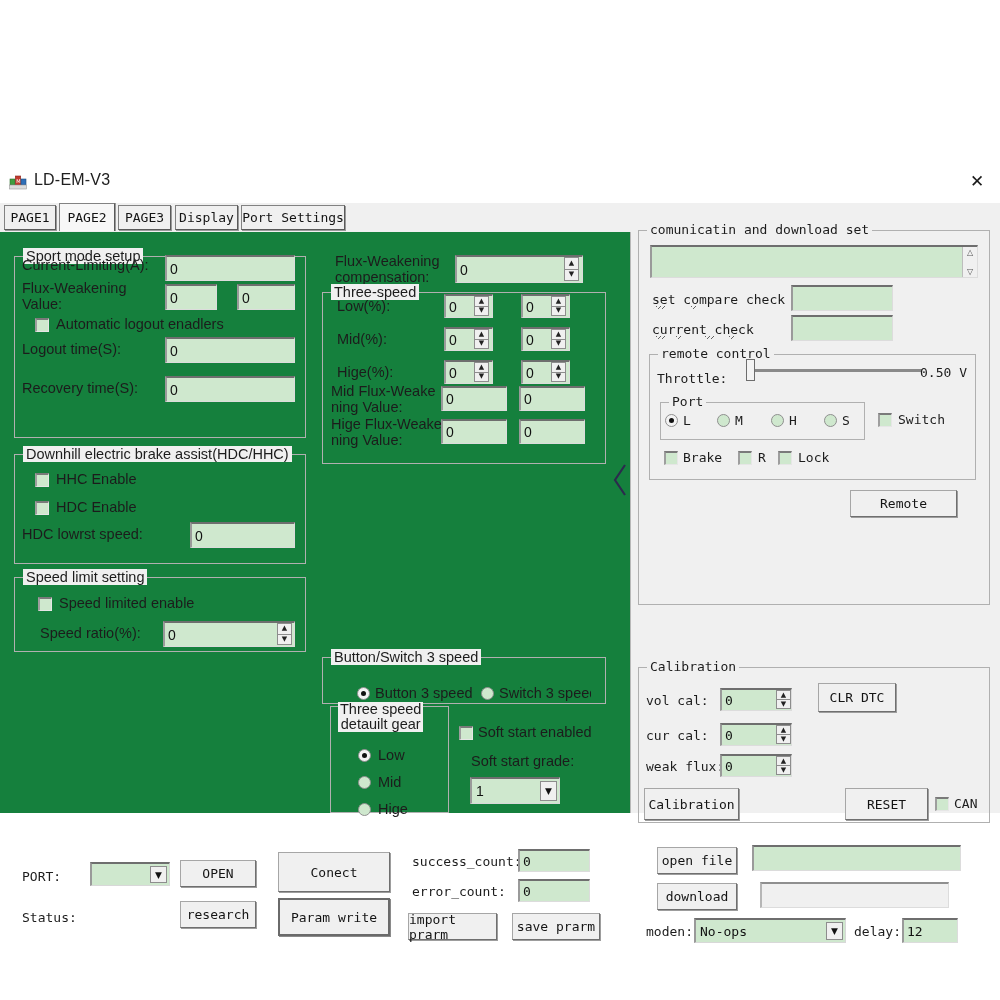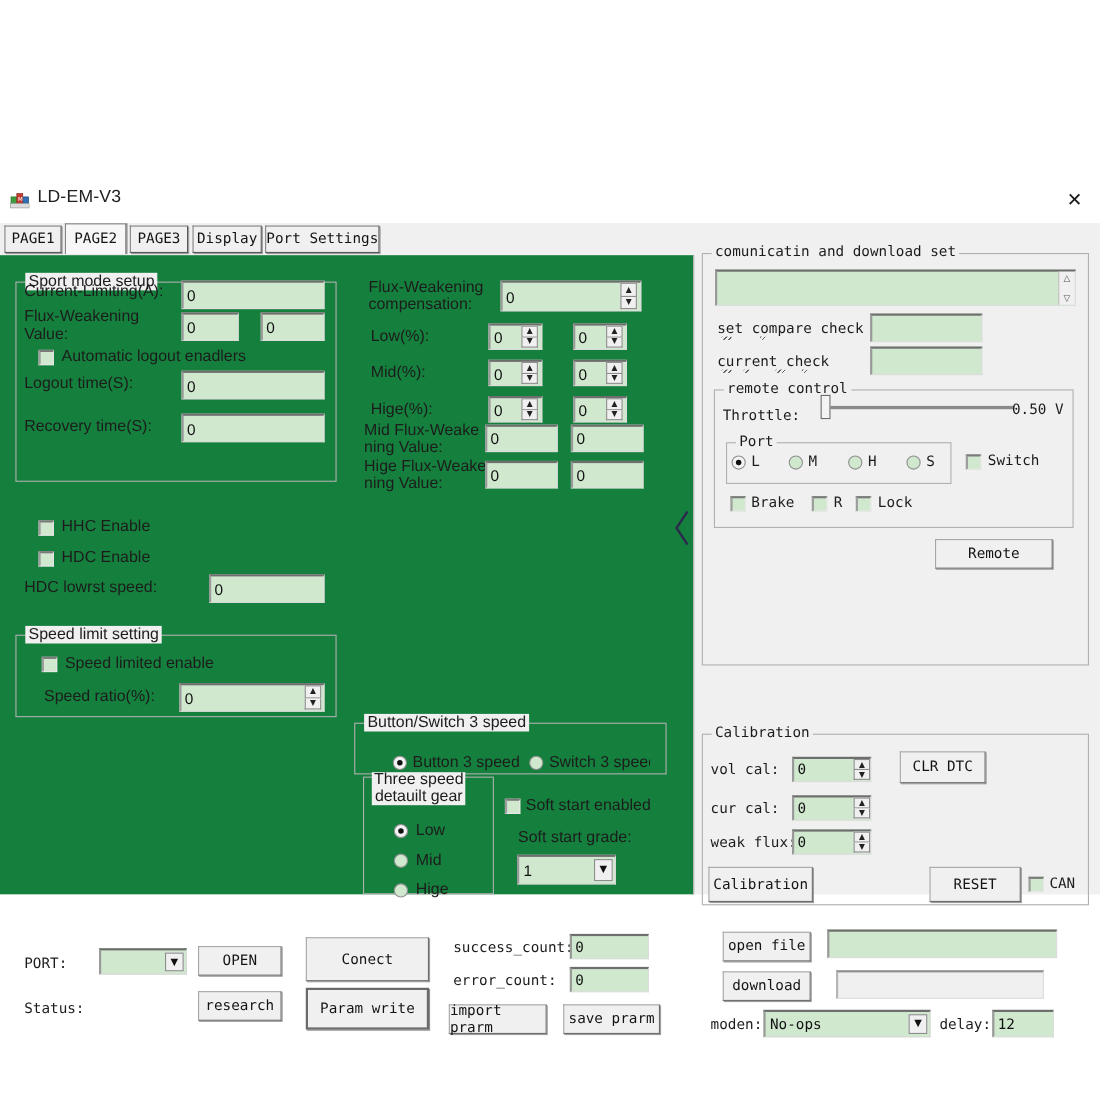--- a/index.html
+++ b/index.html
@@ -235,20 +235,23 @@
 
     <div class="cbx" style="left:35px; top:86px;"></div>
     <div class="lbl" style="left:56px; top:84px;">Automatic logout enadlers</div>
 
     <div class="lbl" style="left:22px; top:109px;">Logout time(S):</div>
     <div class="field" style="left:165px; top:105px; width:130px; height:26px;">0</div>
 
     <div class="lbl" style="left:22px; top:148px;">Recovery time(S):</div>
     <div class="field" style="left:165px; top:144px; width:130px; height:26px;">0</div>
 
+    <div class="group" style="left:14px; top:222px; width:292px; height:110px;">
+      <div class="legend">Downhill electric brake assist(HDC/HHC)</div>
+    </div>
     <div class="cbx" style="left:35px; top:241px;"></div>
     <div class="lbl" style="left:56px; top:239px;">HHC Enable</div>
     <div class="cbx" style="left:35px; top:269px;"></div>
     <div class="lbl" style="left:56px; top:267px;">HDC Enable</div>
     <div class="lbl" style="left:22px; top:294px;">HDC lowrst speed:</div>
     <div class="field" style="left:190px; top:290px; width:105px; height:26px;">0</div>
 
     <div class="group" style="left:14px; top:345px; width:292px; height:75px;">
       <div class="legend">Speed limit setting</div>
     </div>
@@ -262,20 +265,23 @@
     </div>
 
     <div class="lbl" style="left:335px; top:21px;">Flux-Weakening
 compensation:</div>
     <div class="field" style="left:455px; top:23px; width:128px; height:28px;">0</div>
     <div class="spin" style="left:564px; top:25px; height:24px;">
       <div>▲</div>
       <div>▼</div>
     </div>
 
+    <div class="group" style="left:322px; top:60px; width:284px; height:172px;">
+      <div class="legend">Three-speed</div>
+    </div>
 
     <div class="lbl" style="left:337px; top:66px;">Low(%):</div>
     <div class="field" style="left:444px; top:62px; width:49px; height:24px;">0</div>
     <div class="spin" style="left:474px; top:64px; height:20px;">
         <div>▲</div>
         <div>▼</div>
       </div>
     <div class="field" style="left:521px; top:62px; width:49px; height:24px;">0</div>
     <div class="spin" style="left:551px; top:64px; height:20px;">
         <div>▲</div>

